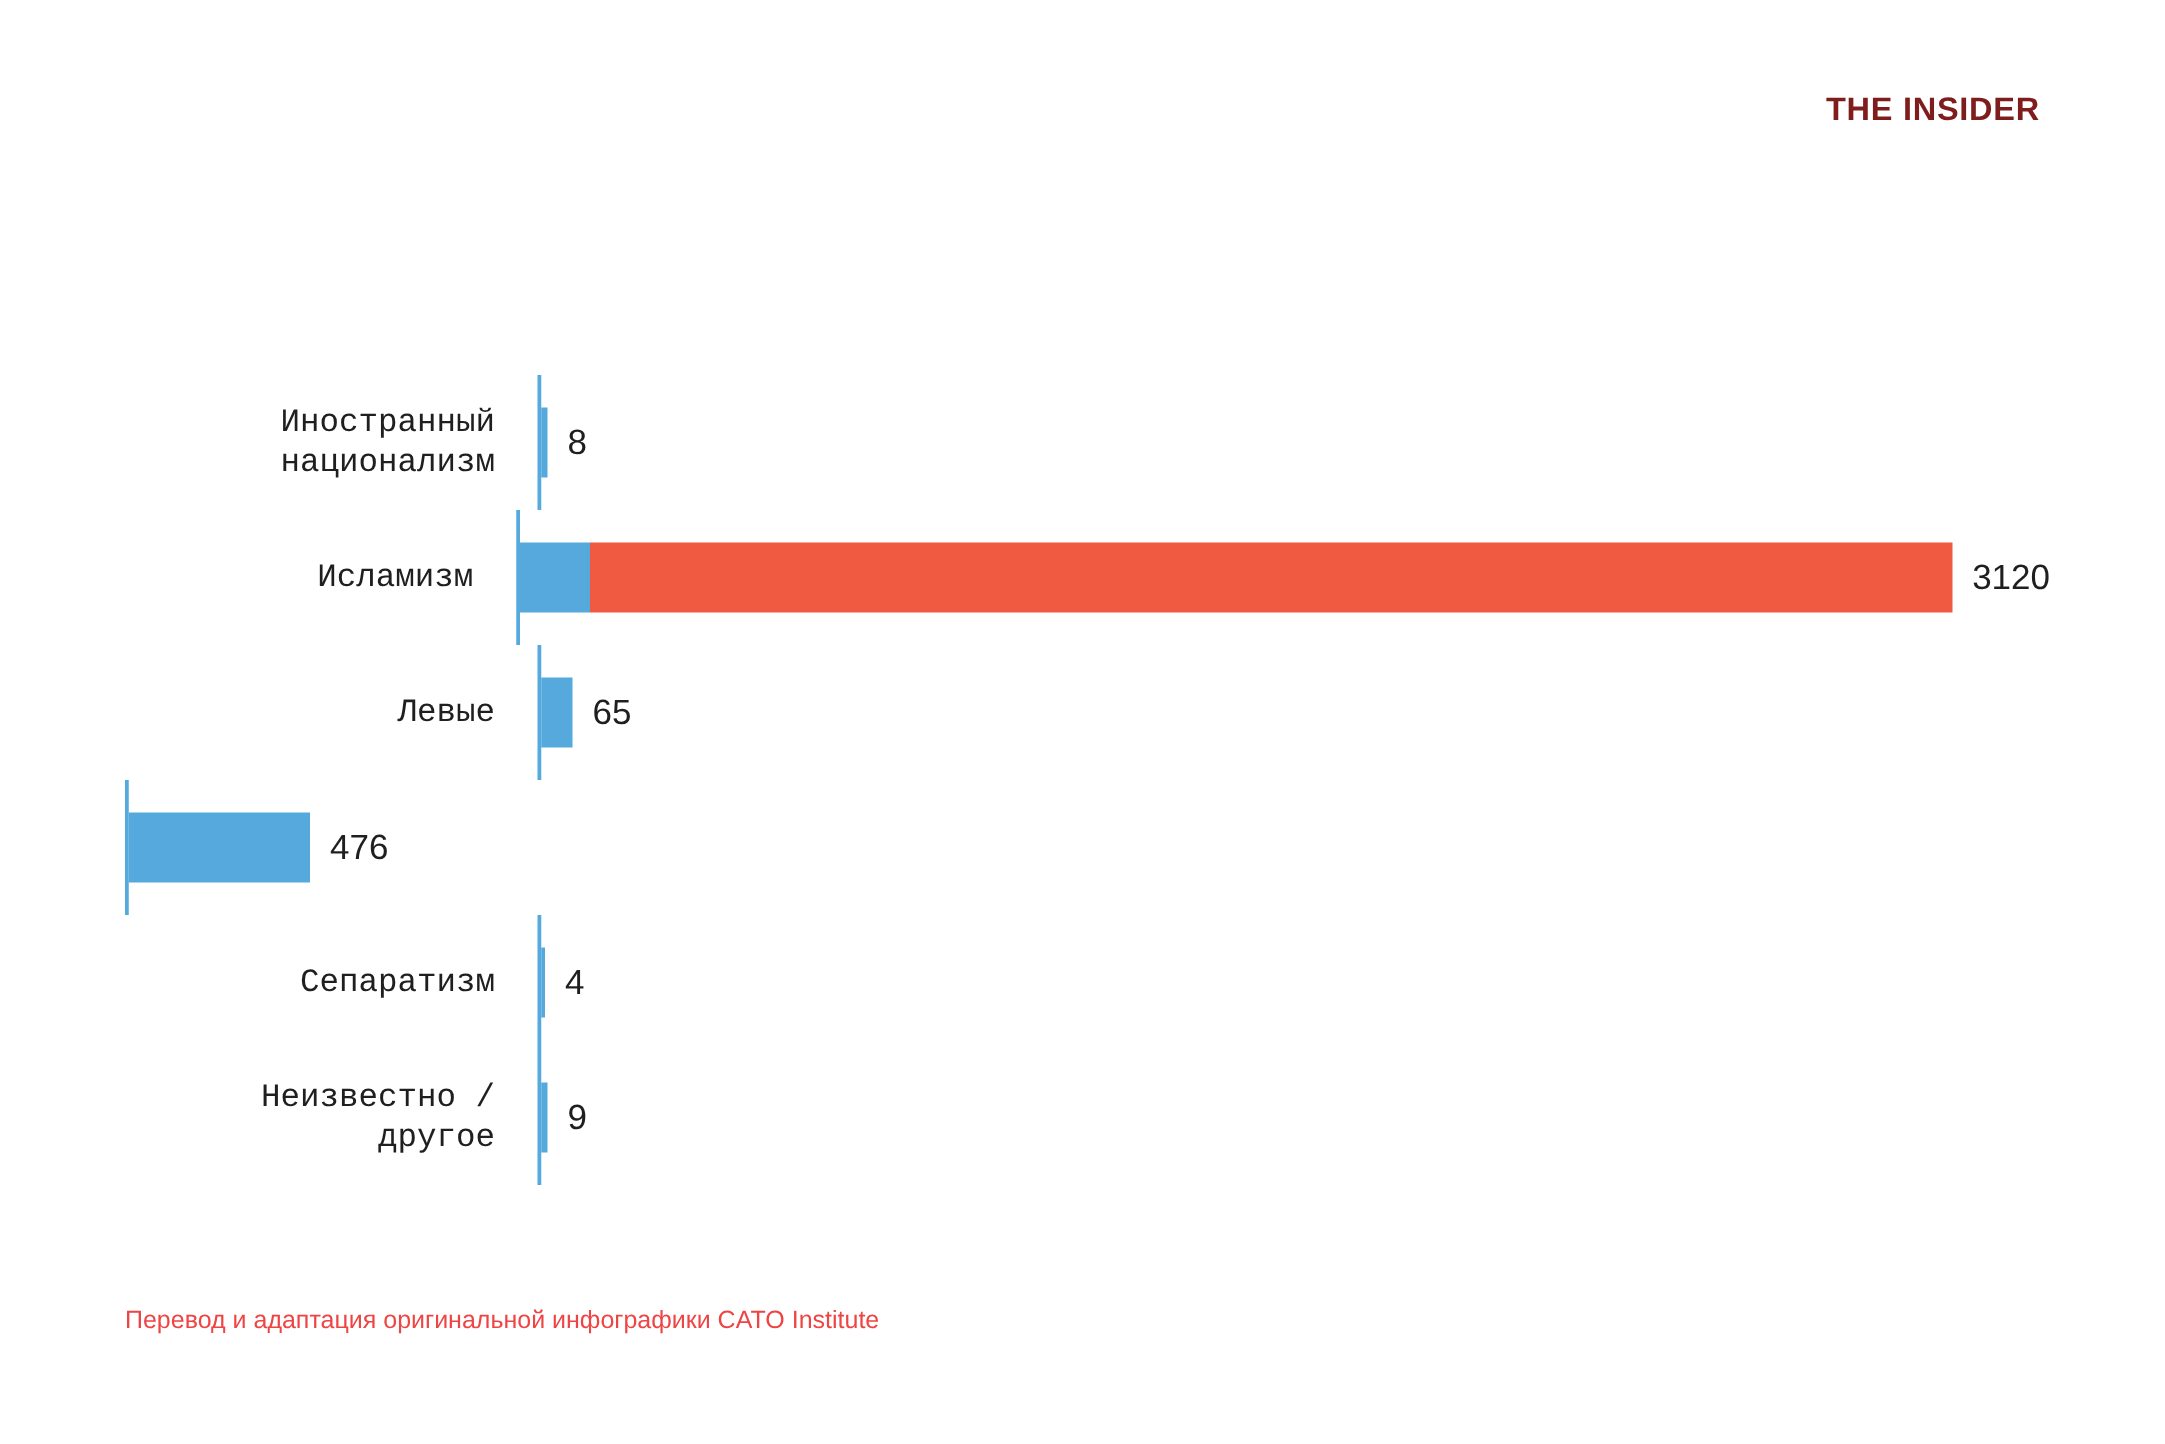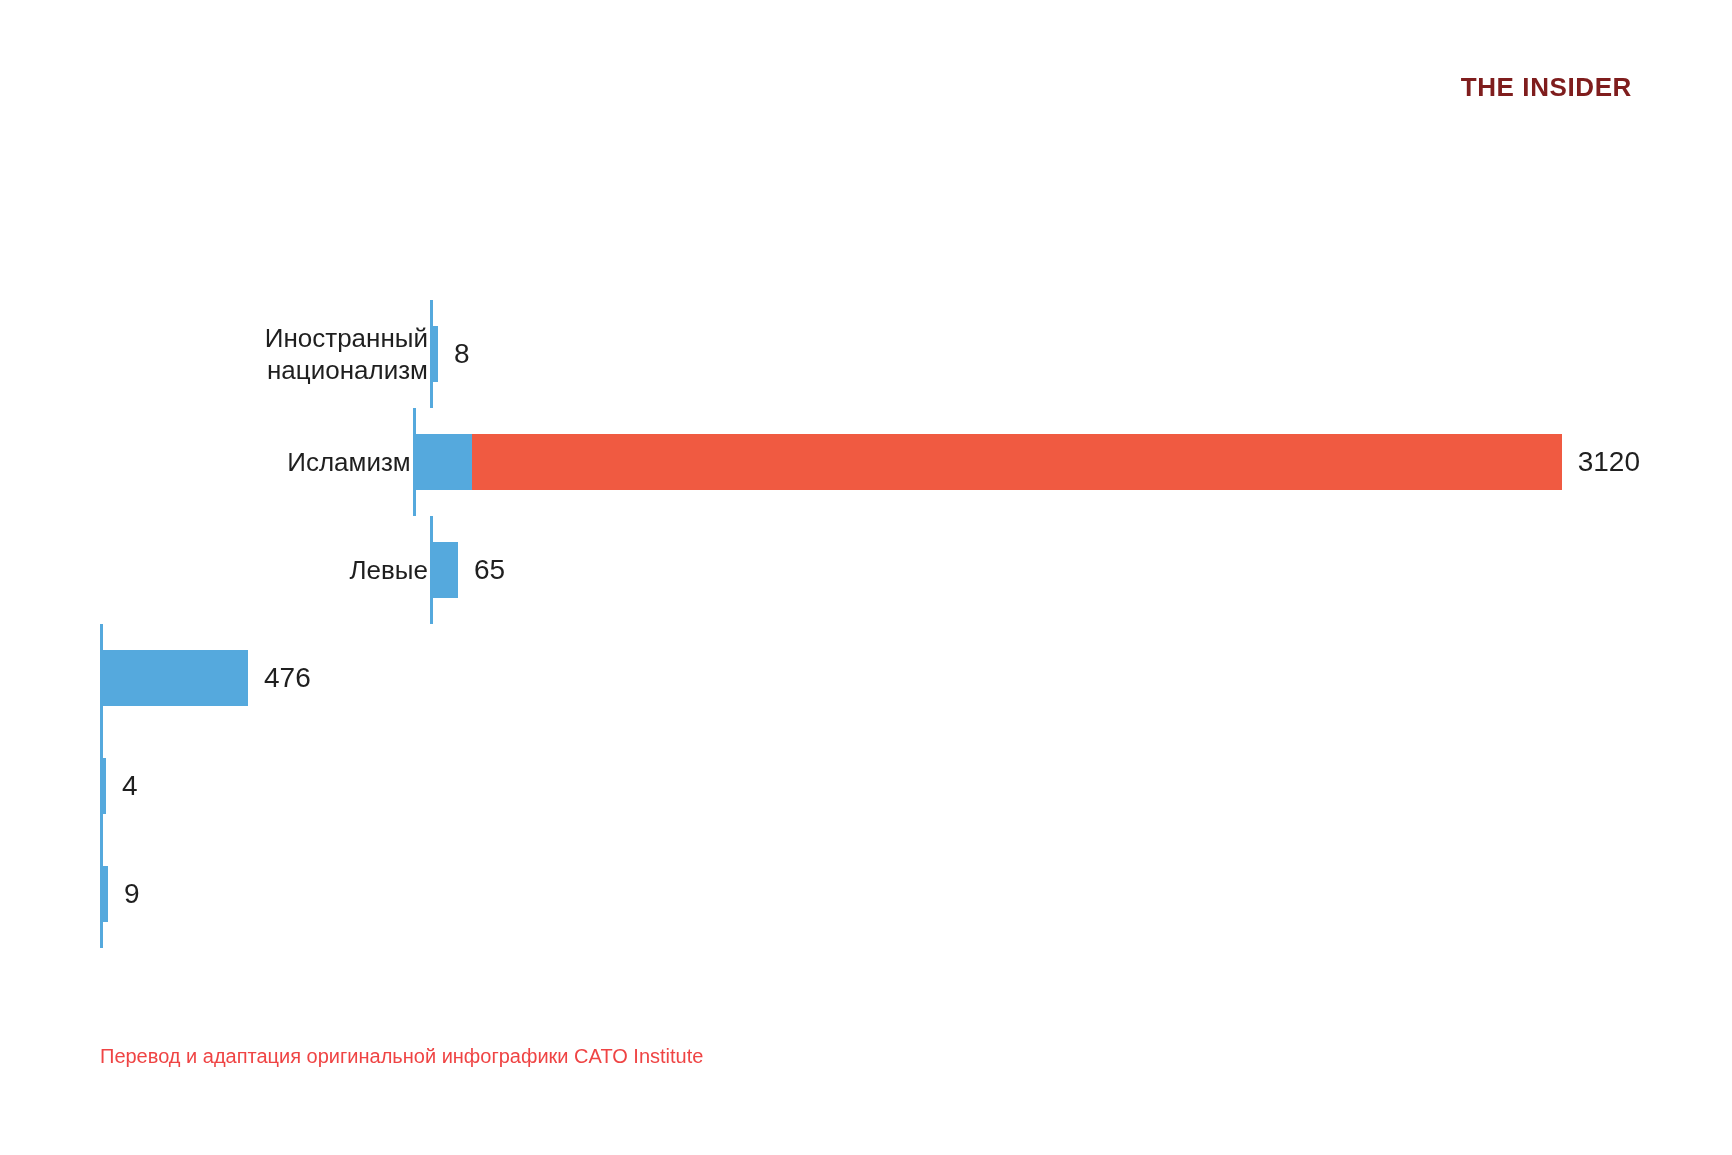--- a/index.html
+++ b/index.html
@@ -60,26 +60,27 @@
     width: 1540px;
   }
   .row {
     display: flex;
     align-items: center;
     height: 108px;
   }
   .row-label {
     width: 330px;
     text-align: right;
-    padding-right: 2px;
+    padding-right: 34px;
     font-size: 26px;
     line-height: 1.25;
     color: #1f1f1f;
     box-sizing: border-box;
     white-space: pre-line;
+    font-family: Liberation Mono, monospace;
   }
   .row-track {
     position: relative;
     flex: 1;
     height: 100%;
     display: flex;
     align-items: center;
     border-left: 3px solid #55a9dd;
   }
   .bar-wrap {
@@ -158,29 +159,31 @@
     <div class="row">
       <div class="row-track">
         <div class="bar-wrap">
           <div class="bar bar-blue" style="width:145px"></div>
           <div class="bar-value">476</div>
         </div>
       </div>
     </div>
 
     <div class="row">
+      <div class="row-label">Сепаратизм</div>
       <div class="row-track">
         <div class="bar-wrap">
           <div class="bar bar-blue" style="width:3px"></div>
           <div class="bar-value">4</div>
         </div>
       </div>
     </div>
 
     <div class="row">
+      <div class="row-label">Неизвестно / другое</div>
       <div class="row-track">
         <div class="bar-wrap">
           <div class="bar bar-blue" style="width:5px"></div>
           <div class="bar-value">9</div>
         </div>
       </div>
     </div>
 
   </div>
 

